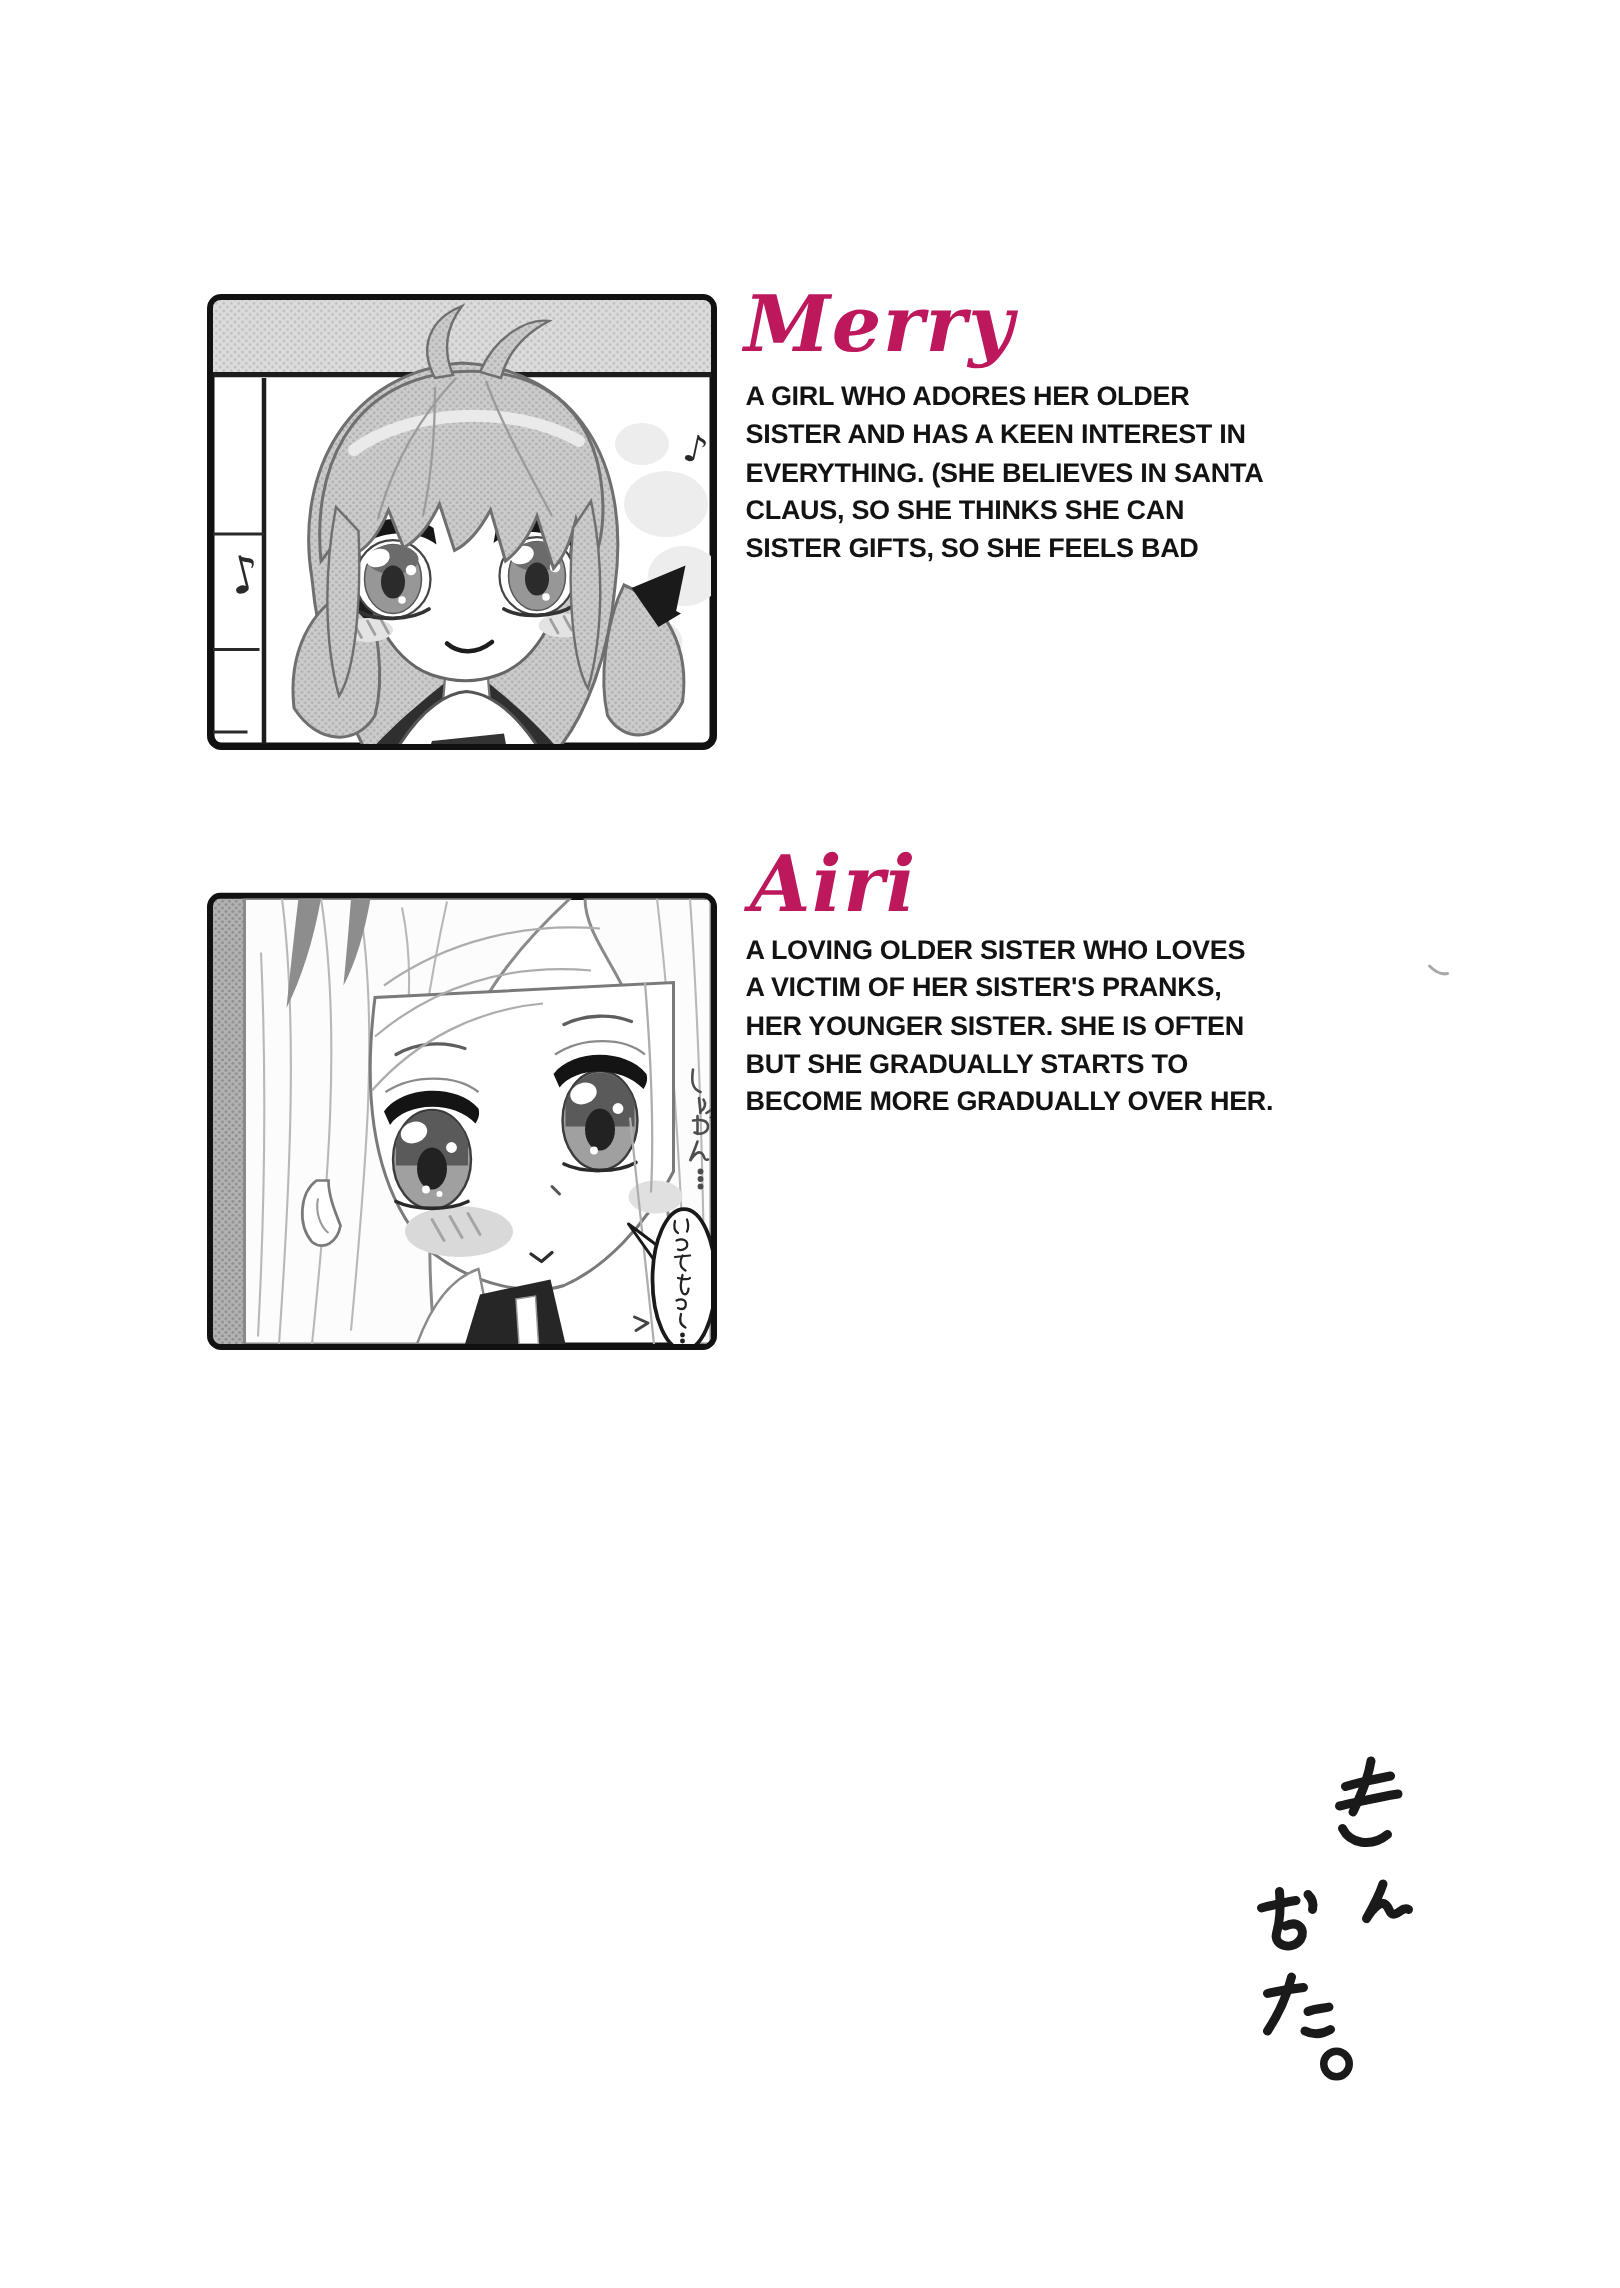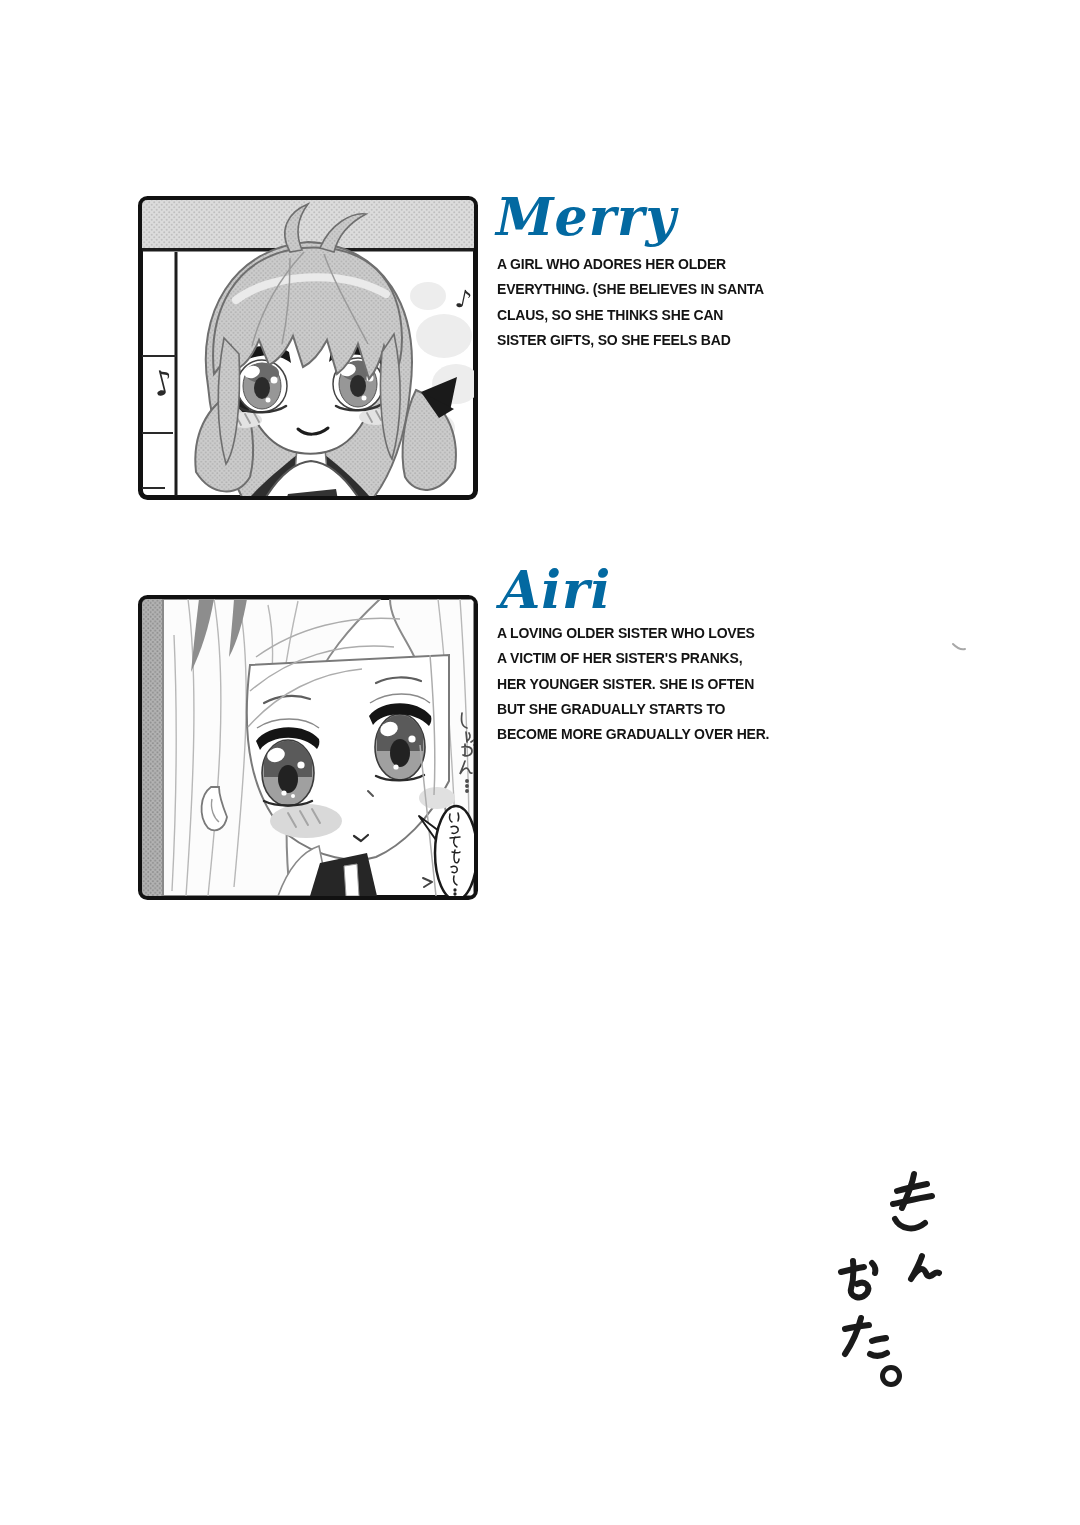--- a/index.html
+++ b/index.html
@@ -5,27 +5,27 @@
   html,body{margin:0;padding:0;}
   body{
     width:1080px;height:1525px;position:relative;background:#ffffff;overflow:hidden;
     font-family:"Liberation Sans",sans-serif;
   }
   .panel{position:absolute;}
   .char-name{
     position:absolute;
     font-family:"DejaVu Serif",serif;
     font-style:italic;font-weight:700;
-    font-size:52px;line-height:58px;color:#0369a1;
+    font-size:52px;line-height:58px;color:#be185d;
     letter-spacing:1px;white-space:nowrap;
   }
   .desc{
     position:absolute;color:#131313;
     font-family:"Liberation Sans",sans-serif;
-    font-weight:700;font-size:14px;line-height:25.3px;
+    font-weight:700;font-size:18px;line-height:25.3px;
     letter-spacing:-0.2px;
   }
   .dline{white-space:nowrap;}
   .sig{position:absolute;left:815px;top:1135px;}
   .stray{position:absolute;left:950px;top:641px;}
 </style>
 </head>
 <body>
 
 <svg class="panel" style="left:138px;top:196px;" width="340" height="304" viewBox="0 0 340 304" aria-label="smiling girl with short twin-tails, black hair ribbons, music notes in background">
@@ -141,20 +141,21 @@
     <path d="M 166 56 C 142 82 124 112 114 150 M 186 58 C 196 86 212 114 230 148 M 152 62 C 152 92 150 120 144 148" stroke="#9b9b9b" stroke-width="1.5" fill="none"></path>
 
     <path d="M 86 142 C 78 184 78 232 88 268 C 99 251 103 204 101 158 Z" fill="url(#ht-hair)" stroke="#6f6f6f" stroke-width="1.6"></path>
     <path d="M 256 138 C 265 180 264 228 254 263 C 244 246 240 200 244 156 Z" fill="url(#ht-hair)" stroke="#6f6f6f" stroke-width="1.6"></path>
   </g>
 </svg>
 
 <div class="char-name" style="left:496px;top:188px;">Merry</div>
 <div class="desc" style="left:497px;top:252px;">
   <div class="dline">A GIRL WHO ADORES HER OLDER</div>
+  <div class="dline">SISTER AND HAS A KEEN INTEREST IN</div>
   <div class="dline">EVERYTHING. (SHE BELIEVES IN SANTA</div>
   <div class="dline">CLAUS, SO SHE THINKS SHE CAN</div>
   <div class="dline">SISTER GIFTS, SO SHE FEELS BAD</div>
 </div>
 
 <svg class="panel" style="left:138px;top:595px;" width="340" height="305" viewBox="0 0 340 305" aria-label="long-haired older sister close-up, blushing, dejected look">
   <defs>
     <pattern id="ht-dark" width="4.6" height="4.6" patternUnits="userSpaceOnUse">
       <rect width="4.6" height="4.6" fill="#b3b3b3"></rect>
       <circle cx="1.1" cy="1.1" r="1" fill="#8e8e8e"></circle>

